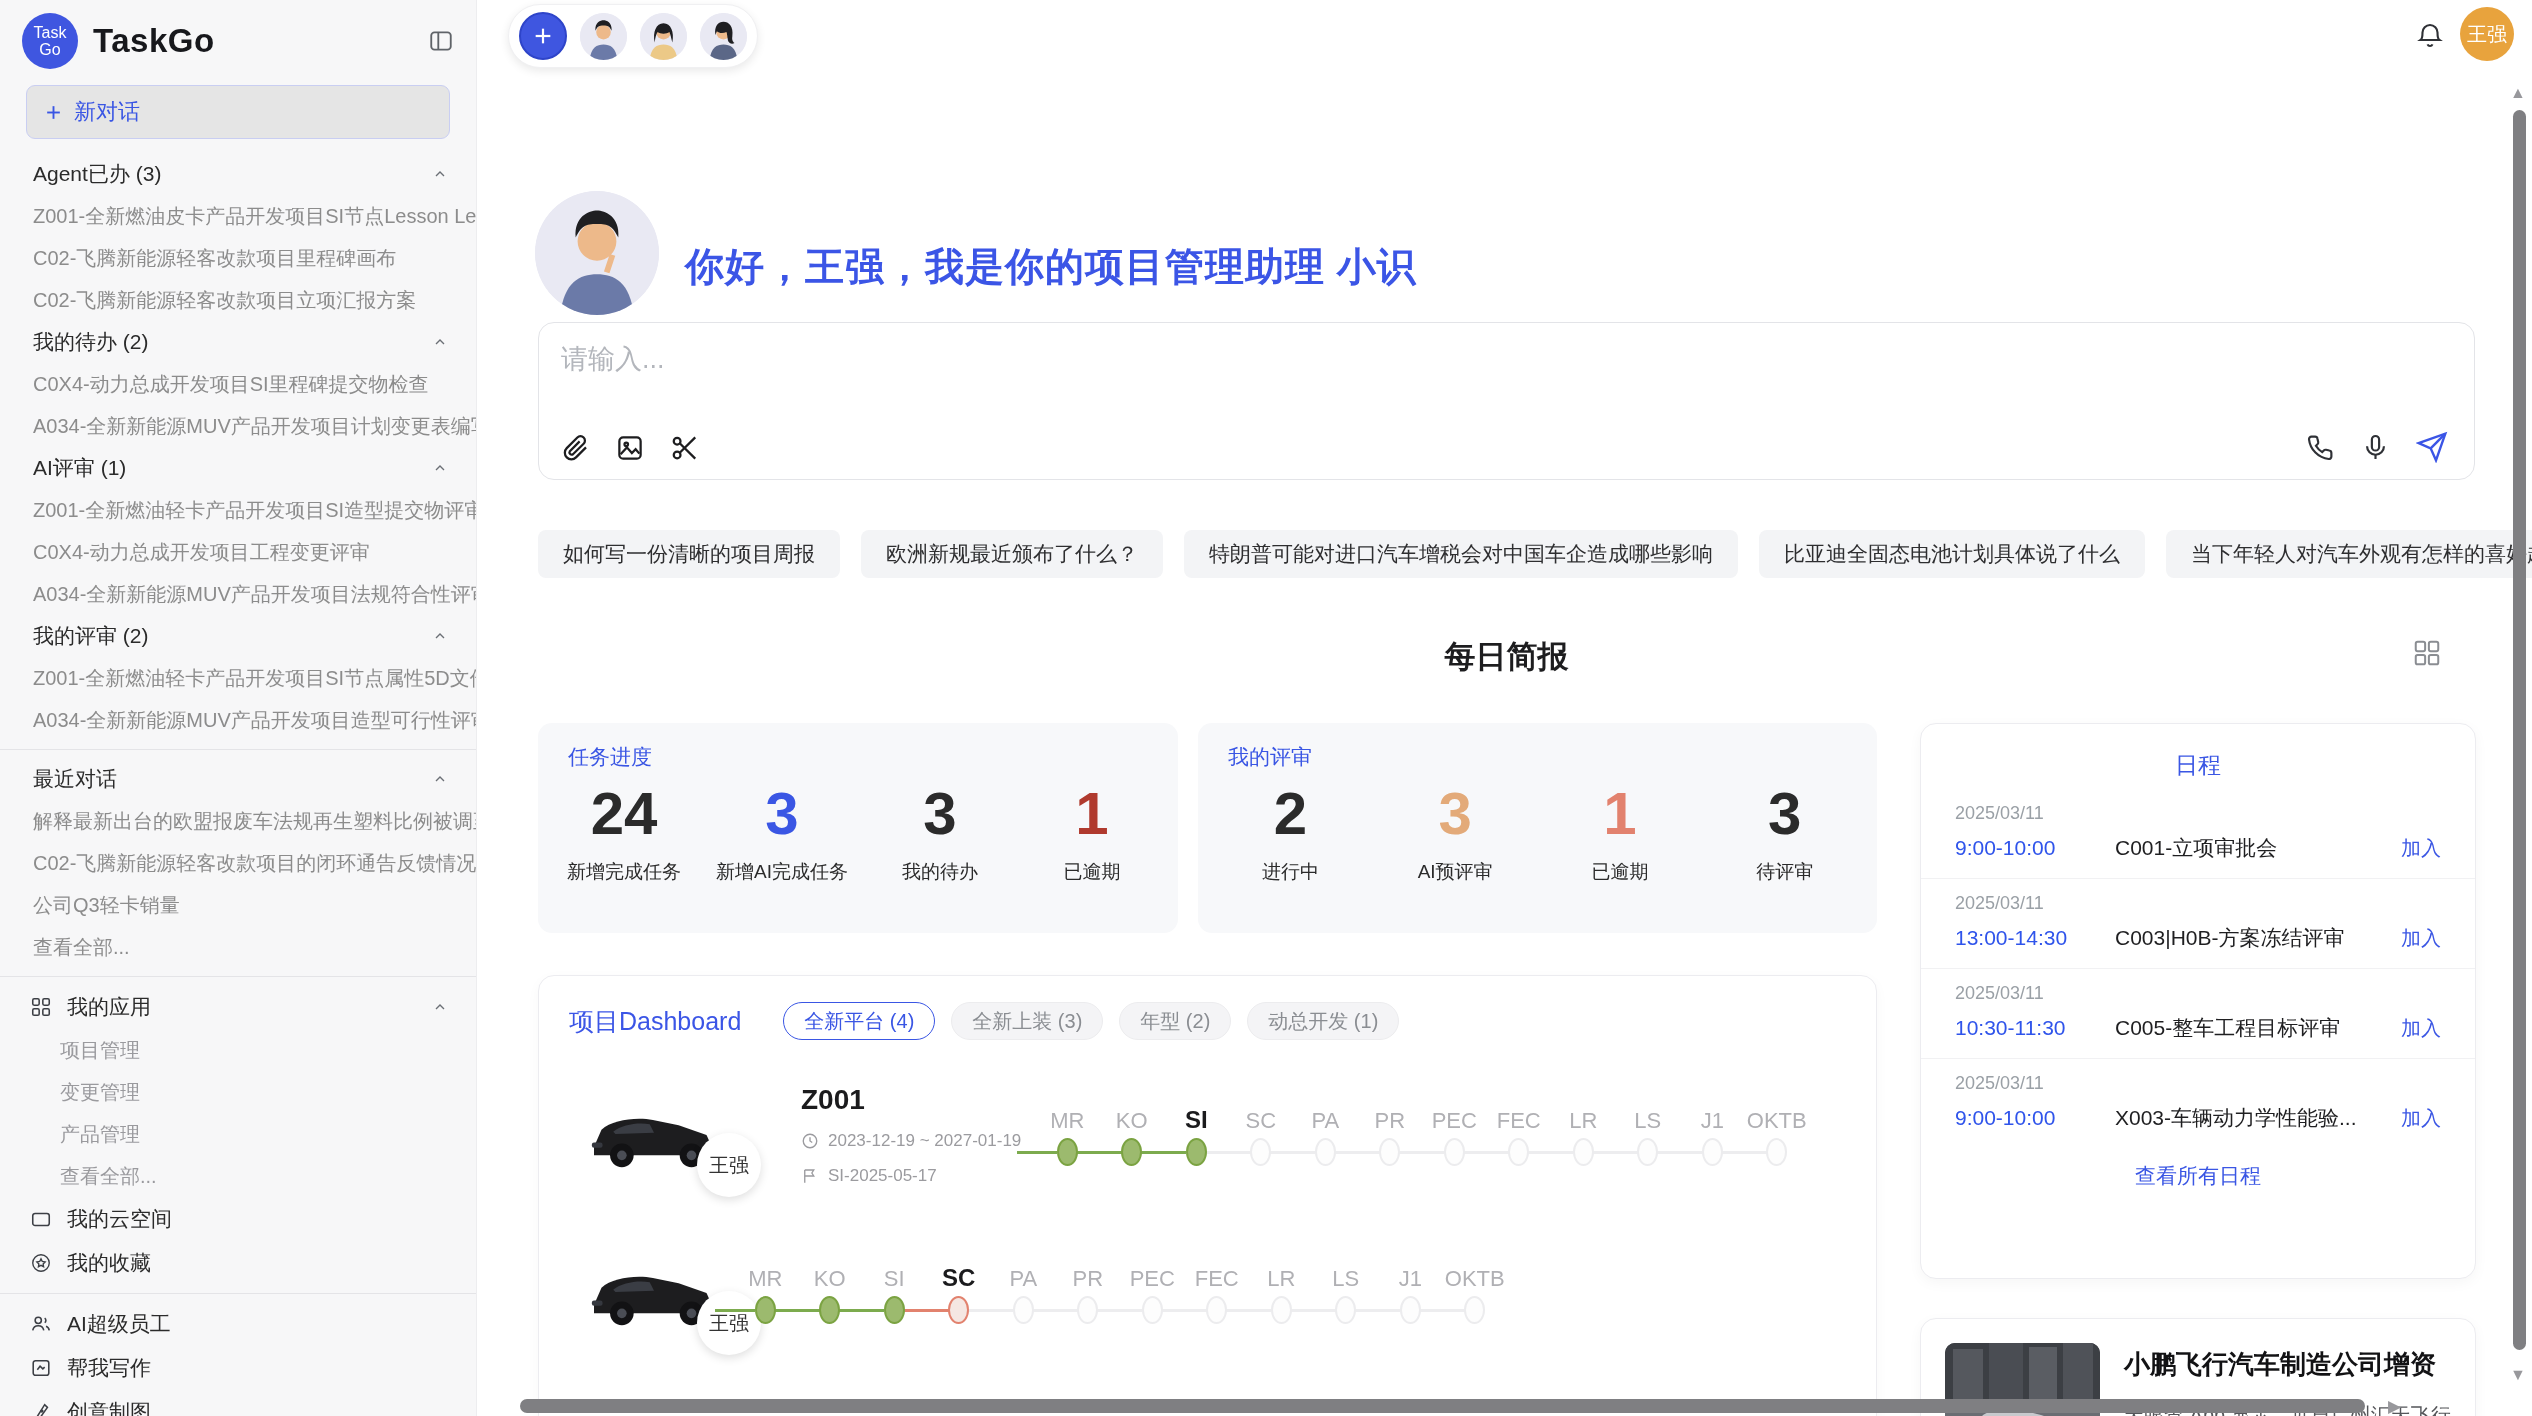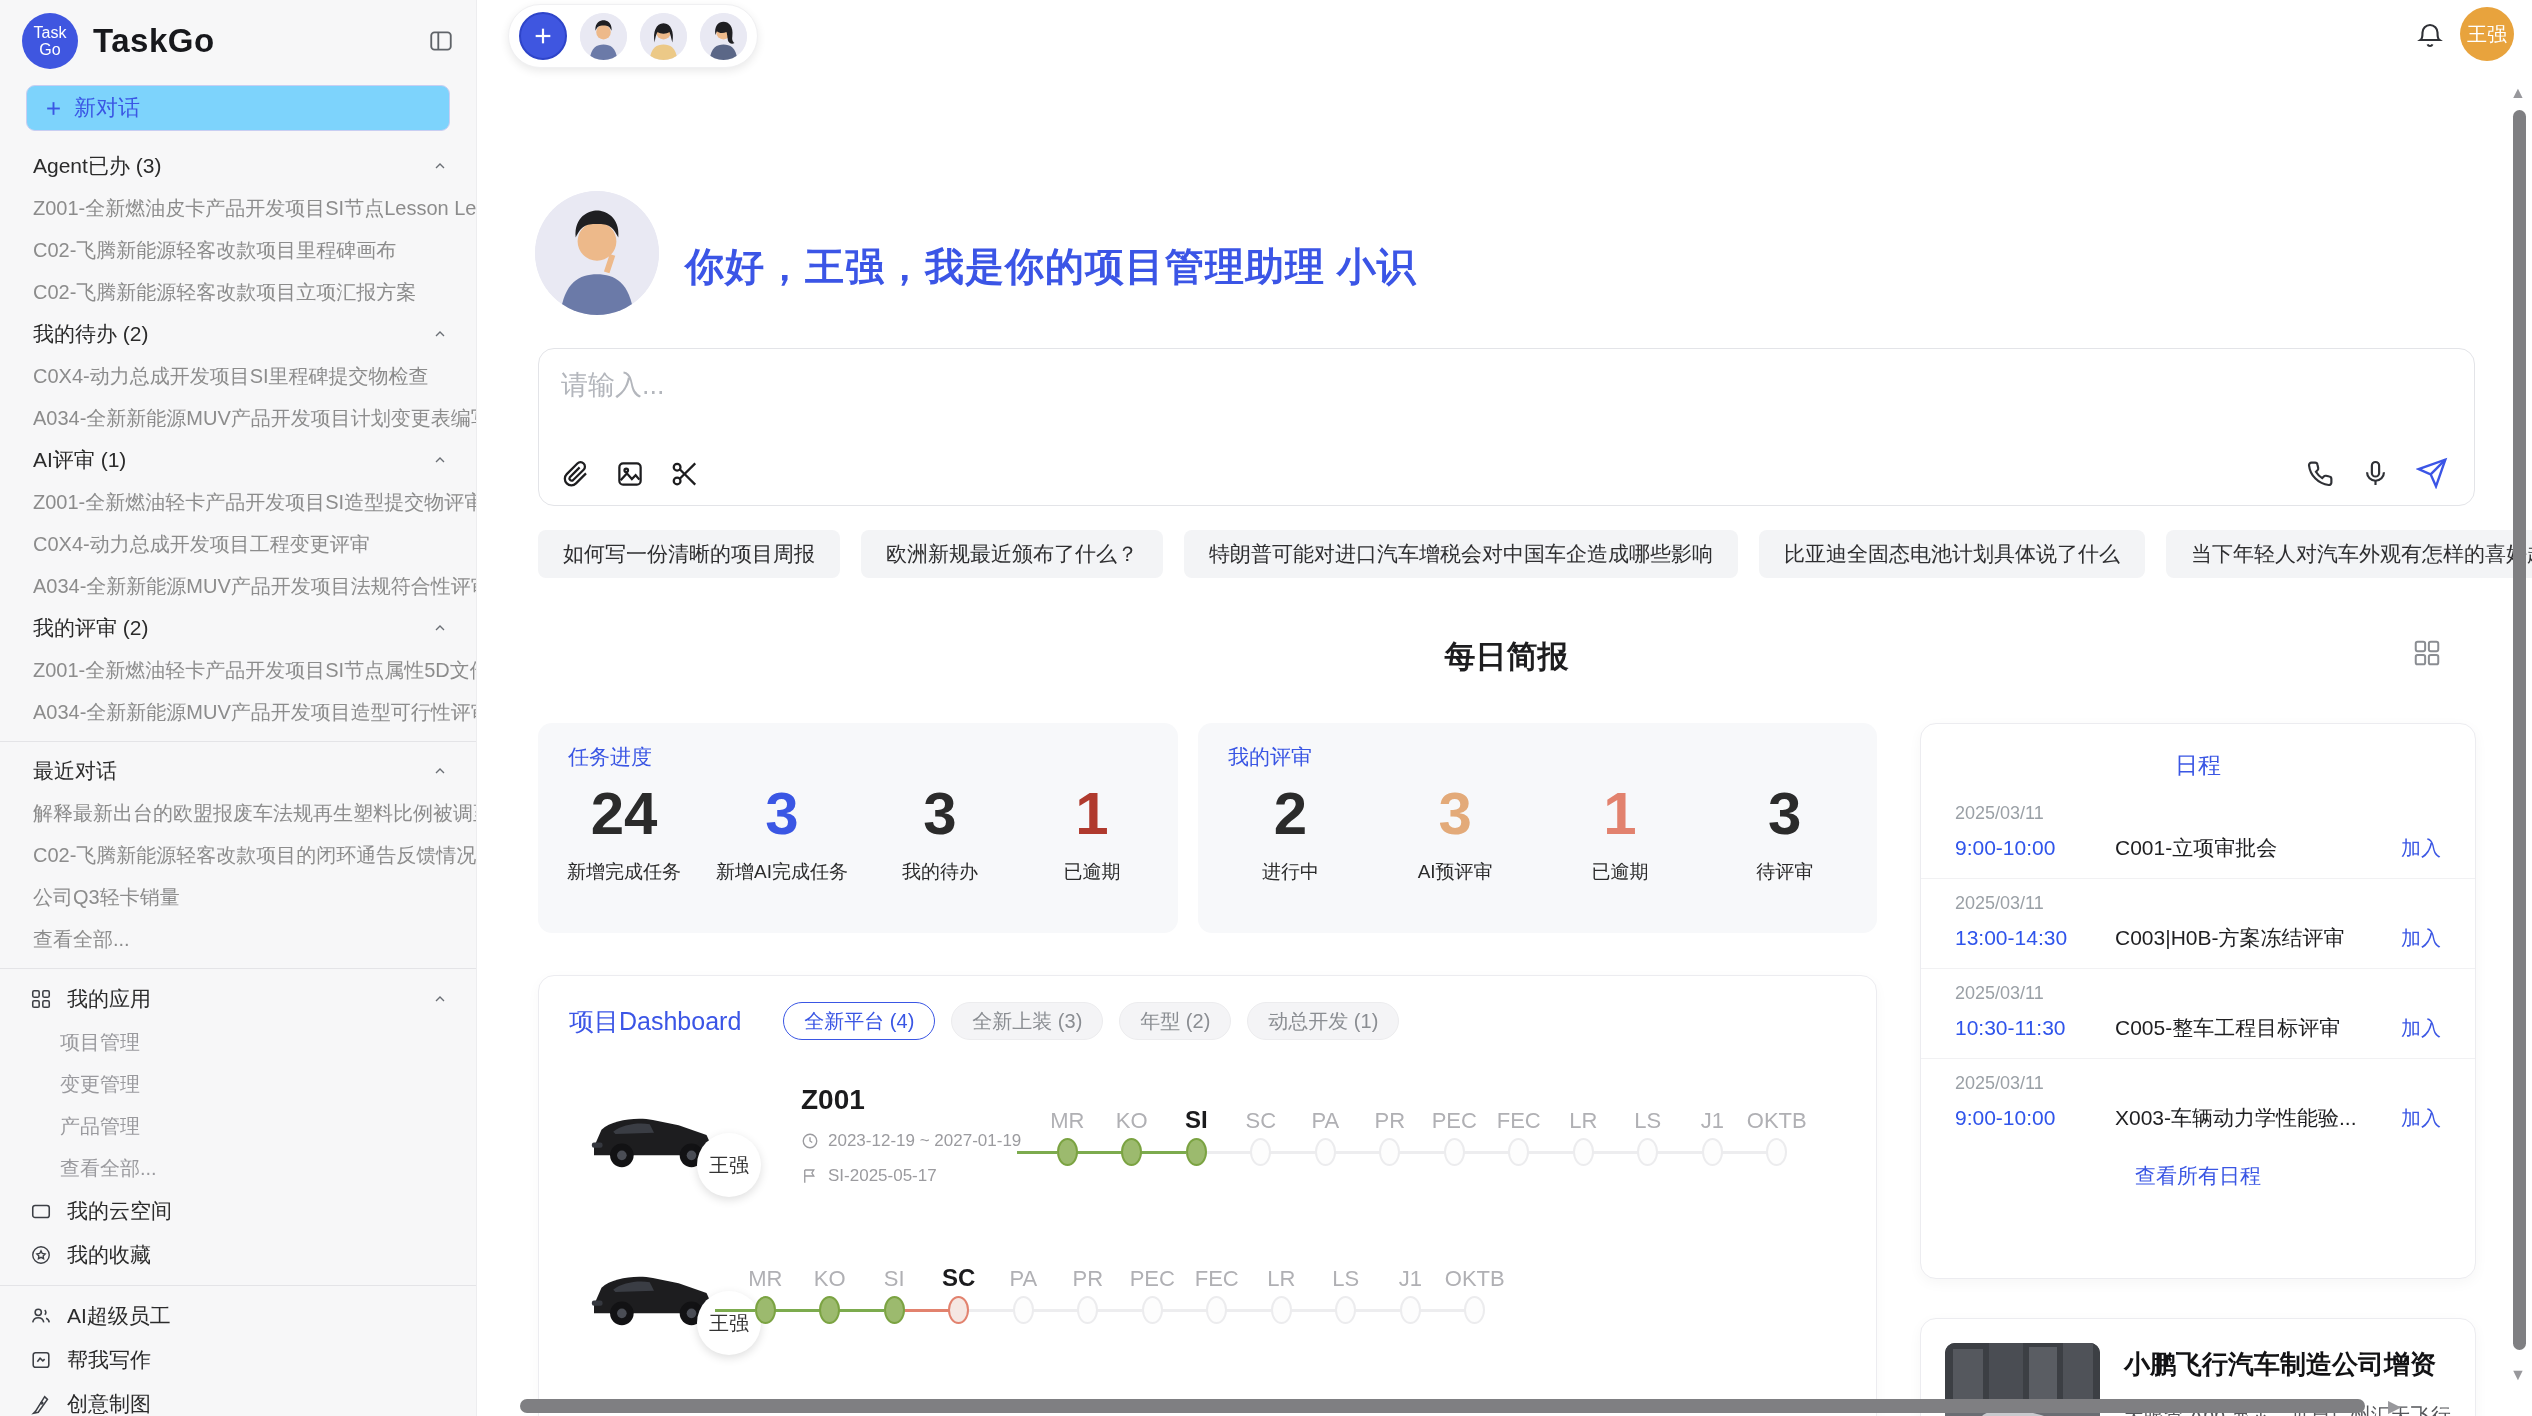--- a/index.html
+++ b/index.html
@@ -13,21 +13,21 @@
 
   
   .sidebar { position:absolute; left:0; top:0; width:477px; height:1416px;
     background:#f7f7f8; border-right:1px solid #ededef; overflow:hidden; }
   .side-head { display:flex; align-items:center; padding:13px 22px 10px 22px; }
   .logo-circle { width:56px; height:56px; border-radius:50%; background:#3f56e0;
     color:#fff; display:flex; flex-direction:column; align-items:center; justify-content:center;
     font-size:16px; line-height:17px; font-weight:500; }
   .app-name { font-size:33px; font-weight:700; color:#17181c; margin-left:15px; letter-spacing:.5px; }
   .panel-toggle { margin-left:auto; color:#5f6368; cursor:pointer; }
-  .new-chat { margin:6px 26px 14px 26px; height:46px; background:#7dd3fc;
+  .new-chat { margin:6px 26px 14px 26px; height:54px; background:#e5e5e5;
     border:1px solid #c9cef2; border-radius:9px; display:flex; align-items:center;
     padding:0 17px; gap:11px; color:#3a56e4; font-size:22px; cursor:pointer; }
   .sec-head { height:42px; display:flex; align-items:center; padding:0 28px 0 33px;
     color:#2b2b2b; font-size:21px; }
   .sec-head .chev { margin-left:auto; color:#6b6f76; }
   .sec-item { height:42px; line-height:42px; padding:0 6px 0 33px; color:#8c8c8c;
     font-size:20px; white-space:nowrap; overflow:hidden; cursor:pointer; }
   .side-divider { border-top:1px solid #e4e4e7; margin:8px 0; }
   .iconrow { height:44px; display:flex; align-items:center; padding:0 28px 0 30px;
     font-size:21px; color:#2b2b2b; gap:15px; cursor:pointer; }
@@ -45,21 +45,21 @@
   .avatar-sm { width:47px; height:47px; border-radius:50%; overflow:hidden; background:#e9e9f3; cursor:pointer; }
   .bell { left:2415px; top:20px; color:#2f3136; cursor:pointer; }
   .user-avatar { left:2460px; top:7px; width:54px; height:54px; border-radius:50%;
     background:#e8a33d; color:#fff; font-size:20px; display:flex; align-items:center;
     justify-content:center; cursor:pointer; }
 
   
   .hero-avatar { left:535px; top:191px; width:124px; height:124px; border-radius:50%; overflow:hidden; background:#e9e9f3; }
   .greeting { left:685px; top:240px; font-size:39px; font-weight:700; color:#3b55e6; letter-spacing:1px; }
 
-  .input-box { left:538px; top:348px; width:1937px; height:158px; background:#fff;
+  .input-box { left:538px; top:322px; width:1937px; height:158px; background:#fff;
     border:1.5px solid #e3e4e8; border-radius:16px; }
   .chat-input { position:absolute; left:22px; top:14px; width:1500px; height:44px; border:none;
     outline:none; font-size:27px; color:#333; font-family:inherit; background:transparent; }
   .chat-input::placeholder { color:#b3b6bc; }
   .in-icons-l { position:absolute; left:22px; bottom:16px; display:flex; gap:24px; color:#1d1d1f; }
   .in-icons-r { position:absolute; right:26px; bottom:16px; display:flex; gap:26px; align-items:center; color:#2f3136; }
   .send-ic { color:#3b55e6; }
   .in-ic { cursor:pointer; }
 
   .chips { left:538px; top:530px; width:1940px; display:flex; gap:21px; }

